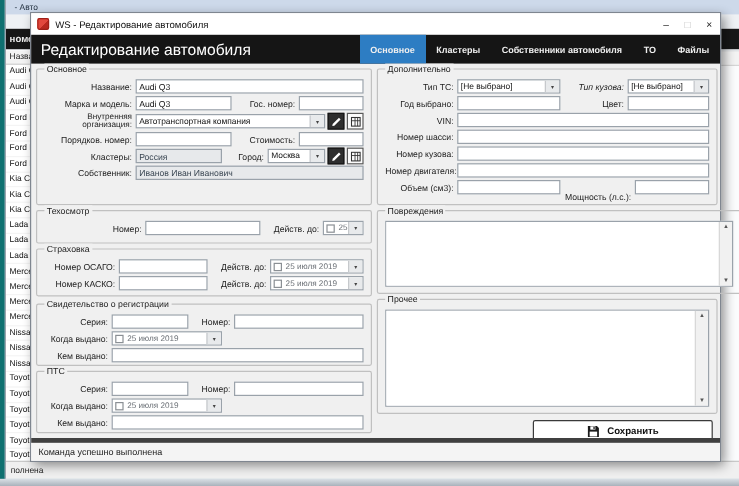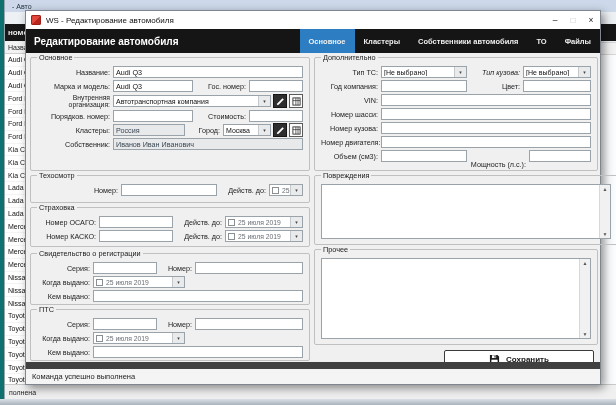--- a/index.html
+++ b/index.html
@@ -21,21 +21,21 @@
   .bg-status{position:absolute;left:0;right:0;bottom:0;height:14px;background:#f0f0f0;border-top:1px solid #c9c9c9;display:flex;align-items:center;padding-left:4px;font-size:7px;color:#222;}
   .taskbar{position:absolute;left:0;right:0;bottom:0;height:6px;background:linear-gradient(#dae0e6,#a9b2bb);z-index:40;}
   
   .dlg{position:absolute;left:25px;top:10px;width:576px;height:375px;background:#f0f0f0;border:1px solid #7f8690;box-shadow:3px 3px 9px rgba(0,0,0,.45);z-index:20;box-sizing:border-box;}
   .dlg-titlebar{height:18px;background:#ffffff;display:flex;align-items:center;padding-left:5px;}
   .app-ico{width:10px;height:10px;border-radius:2px;margin-right:5px;background:linear-gradient(135deg,#e2473c 55%,#b8271e 55%);box-shadow:inset 0 0 0 1px #9e1f17;}
   .dlg-title{font-size:8px;color:#101010;flex:1;white-space:nowrap;overflow:hidden;}
   .winbtn{width:18px;height:15px;display:flex;align-items:center;justify-content:center;font-size:8.5px;color:#222;cursor:default;}
   .winbtn.max{color:#bdbdbd;}
   .dlg-header{height:24px;background:#151515;display:flex;align-items:center;}
-  .hdr-title{color:#fff;font-weight:bold;font-size:10px;margin-left:8px;margin-right:auto;white-space:nowrap;}
+  .hdr-title{color:#fff;font-weight:normal;font-size:13px;margin-left:8px;margin-right:auto;white-space:nowrap;}
   .tabs{display:flex;height:100%;}
   .tab{display:flex;align-items:center;padding:0 9px;color:#efefef;font-size:7.5px;font-weight:bold;white-space:nowrap;}
   .tab.active{background:#2d7dc3;}
   .dlg-body{position:absolute;top:42px;left:0;right:0;bottom:15px;}
   
   .grp{position:absolute;border:1px solid #c0c0c0;border-radius:2px;box-sizing:border-box;}
   .legend{position:absolute;top:-5px;left:6px;background:#f0f0f0;padding:0 2px;font-size:7.3px;line-height:9px;color:#1a1a1a;white-space:nowrap;}
   .row{display:flex;align-items:center;height:14px;padding:0 6px;box-sizing:border-box;}
   .row.first{margin-top:7px;}
   .row.tall{height:16px;}
@@ -50,21 +50,21 @@
   .arr{width:11px;align-self:stretch;background:#e8eaec;border-left:1px solid #c6c9cc;display:flex;align-items:center;justify-content:center;font-size:5px;color:#444;flex-shrink:0;}
   .chk{width:7px;height:7px;border:1px solid #8a8f94;background:#fff;margin:0 2px;flex-shrink:0;box-sizing:border-box;}
   .sqbtn{width:14px;height:14px;margin-left:2px;display:flex;align-items:center;justify-content:center;box-sizing:border-box;padding:0;flex-shrink:0;}
   .sqbtn.dark{background:#2e2e2e;border:1px solid #161616;}
   .sqbtn.light{background:#fbfbfb;border:1px solid #5a5a5a;}
   .textbox{position:absolute;left:6px;right:6px;top:8px;bottom:5px;background:#fff;border:1px solid #9aa2aa;display:flex;box-sizing:border-box;}
   .textbox textarea{flex:1;border:none;resize:none;font-family:inherit;font-size:7.2px;outline:none;min-width:0;padding:1px;}
   .sb{width:10px;border-left:1px solid #d8d8d8;background:#f1f1f1;display:flex;flex-direction:column;justify-content:space-between;align-items:center;padding:1px 0;flex-shrink:0;}
   .sb span{font-size:5px;line-height:6px;color:#555;}
   .savebtn{position:absolute;right:6px;top:297px;width:150px;height:19px;background:#fff;border:1px solid #3a3a3a;border-radius:2px;display:flex;align-items:center;justify-content:center;gap:6px;font-size:8px;font-weight:bold;color:#111;font-family:inherit;}
-  .statusbar{position:absolute;left:0;right:0;bottom:0;height:15px;background:#f4f4f4;border-top:7px solid #404040;display:flex;align-items:center;padding-left:6px;font-size:7.5px;color:#1d1d1d;}
+  .statusbar{position:absolute;left:0;right:0;bottom:0;height:15px;background:#f4f4f4;border-top:4px solid #404040;display:flex;align-items:center;padding-left:6px;font-size:7.5px;color:#1d1d1d;}
 </style>
 </head>
 <body>
 
 <div class="bgwin">
   <div class="bg-titlebar">
     <span>- Авто</span>
   </div>
   <div class="bg-darkband">
     <span>номо</span>
@@ -287,21 +287,21 @@
           <span class="txt">[Не выбрано]</span>
           <span class="arr">▾</span>
         </div>
         <span class="lbl" style="width:56px;font-style:italic;">Тип кузова:</span>
         <div class="combo flex1">
           <span class="txt">[Не выбрано]</span>
           <span class="arr">▾</span>
         </div>
       </div>
       <div class="row">
-        <span class="lbl" style="width:60px;">Год компания:</span>
+        <span class="lbl" style="width:60px;">Год выбрано:</span>
         <input class="in" style="width: 86px;" value="">
         <span class="lbl" style="width:56px;">Цвет:</span>
         <input class="in flex1" value="" style="">
       </div>
       <div class="row">
         <span class="lbl" style="width:60px;">VIN:</span>
         <input class="in flex1" value="" style="">
       </div>
       <div class="row">
         <span class="lbl" style="width:60px;">Номер шасси:</span>

